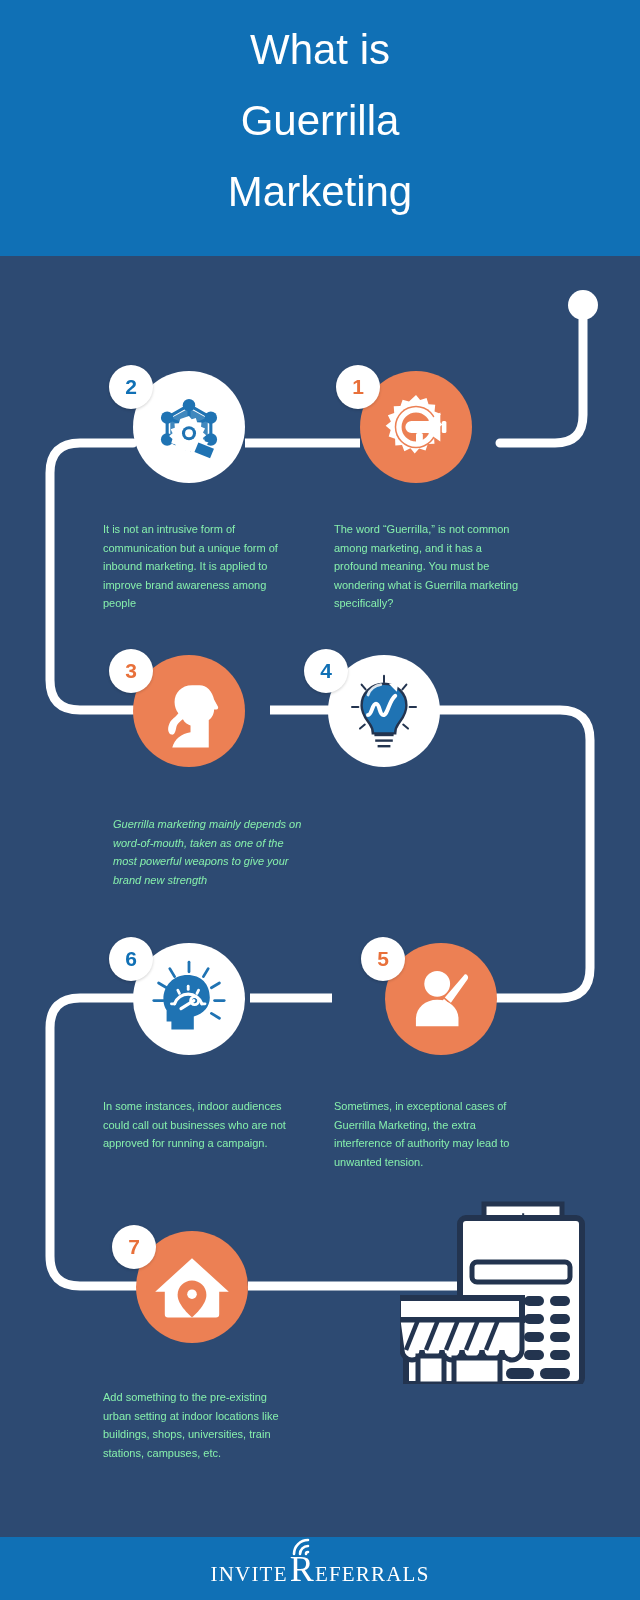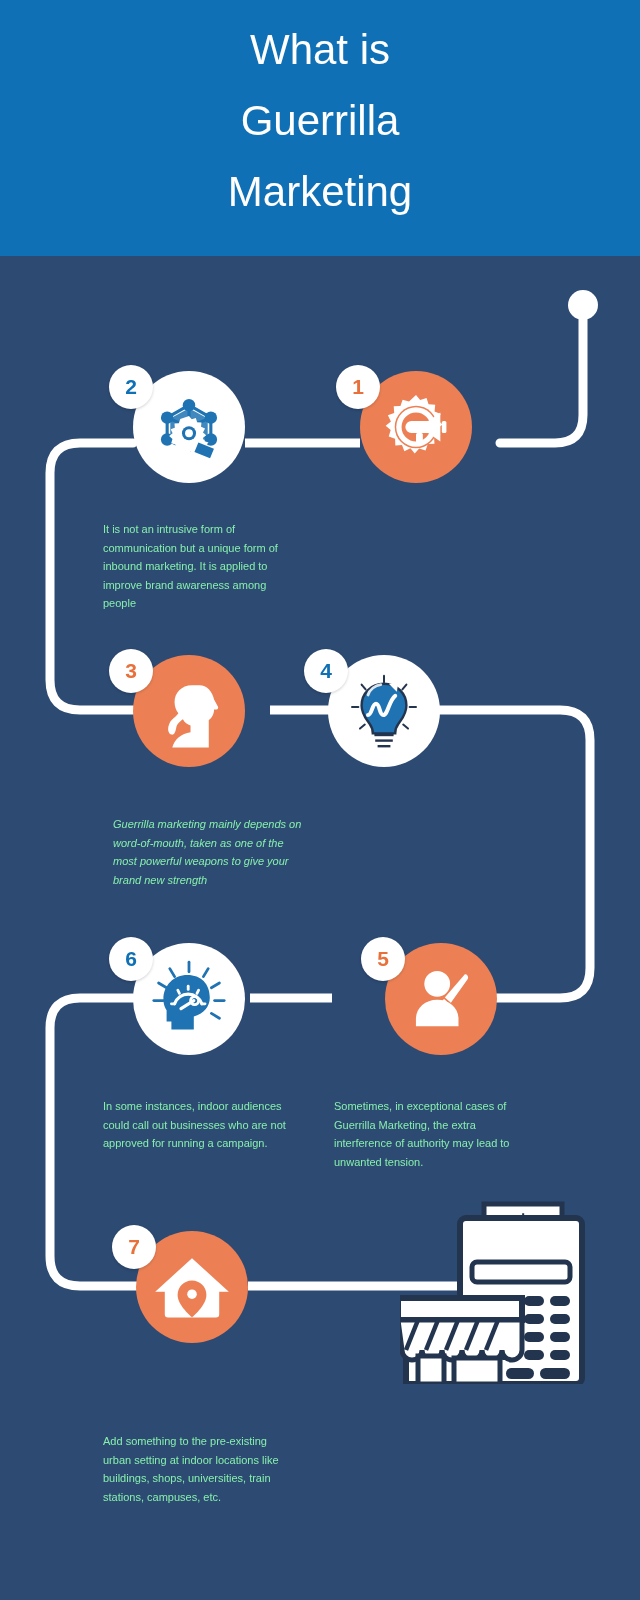--- a/index.html
+++ b/index.html
@@ -174,20 +174,21 @@
         </g>
         <circle cx="50" cy="50" r="28" fill="#ec8054"></circle>
         <path d="M50 24 a26 26 0 1 0 0 52 a26 26 0 1 0 0-52 M50 31 a19 19 0 1 1 0 38 a19 19 0 1 1 0-38" fill="#ffffff"></path>
         <path d="M44 42 h22 l16-11 v38 l-16-11 h-22 a8 8 0 0 1 0-16z" fill="#ffffff"></path>
         <rect x="84" y="42" width="6" height="16" rx="2" fill="#ffffff"></rect>
         <rect x="50" y="58" width="9" height="16" rx="2" fill="#ffffff"></rect>
       </svg>
     </div>
     <div class="badge orange">1</div>
   </div>
+  <div class="desc" style="left:334px; top:520px;">The word “Guerrilla,” is not common among marketing, and it has a profound meaning. You must be wondering what is Guerrilla marketing specifically?</div>
 
   <div class="node white" style="left:133px; top:371px;">
     <div class="node-icon">
       <svg width="78" height="78" viewBox="0 0 100 100">
         <g stroke="#1f73b3" stroke-width="4" fill="none">
           <path d="M50 22 L22 38 M50 22 L78 38 M22 38 L22 66 M78 38 L78 66 M22 66 L50 80 M78 66 L50 80 M50 22 L50 50 M22 38 L50 50 M78 38 L50 50 M22 66 L50 50 M78 66 L50 50 M50 80 L50 50"></path>
         </g>
         <g fill="#1f73b3">
           <polygon points="50,26 74,39 74,64 50,77 26,64 26,39" opacity="0.85"></polygon>
         </g>
@@ -295,21 +296,21 @@
   <div class="node orange" style="left:136px; top:1231px;">
     <div class="node-icon">
       <svg width="80" height="80" viewBox="0 0 100 100">
         <path d="M50 14 L96 56 L84 56 L84 84 a4 4 0 0 1 -4 4 L20 88 a4 4 0 0 1 -4-4 L16 56 L4 56 Z" fill="#ffffff"></path>
         <path d="M50 42 c-10 0 -18 8 -18 18 c0 13 18 28 18 28 c0 0 18-15 18-28 c0-10 -8-18 -18-18z" fill="#ec8054"></path>
         <circle cx="50" cy="59" r="6" fill="#ffffff"></circle>
       </svg>
     </div>
     <div class="badge orange">7</div>
   </div>
-  <div class="desc" style="left:103px; top:1388px;margin-top:44px;">Add something to the pre-existing urban setting at indoor locations like buildings, shops, universities, train stations, campuses, etc.</div>
+  <div class="desc" style="left:103px; top:1388px;">Add something to the pre-existing urban setting at indoor locations like buildings, shops, universities, train stations, campuses, etc.</div>
 
   <div id="shop-illustration">
     <svg width="224" height="184" viewBox="0 0 224 184">
 
       <rect x="84" y="4" width="78" height="48" fill="#ffffff" stroke="#23344f" stroke-width="5"></rect>
       <text x="123" y="42" text-anchor="middle" font-family="'Liberation Sans', sans-serif" font-size="38" font-weight="700" fill="#23344f">$</text>
 
       <rect x="60" y="18" width="122" height="166" rx="6" fill="#ffffff" stroke="#23344f" stroke-width="6"></rect>
       <rect x="72" y="62" width="98" height="20" rx="5" fill="#ffffff" stroke="#23344f" stroke-width="5"></rect>
       <g fill="#23344f">
@@ -346,14 +347,32 @@
           <line x1="78" y1="120" x2="66" y2="150"></line>
           <line x1="98" y1="120" x2="86" y2="150"></line>
         </g>
       </g>
 
       <rect x="18" y="156" width="26" height="28" fill="#ffffff" stroke="#23344f" stroke-width="5"></rect>
       <rect x="54" y="158" width="46" height="26" fill="#ffffff" stroke="#23344f" stroke-width="5"></rect>
     </svg>
   </div>
 
+  <div id="footer">
+    <div id="footer-logo">
+      <span class="logo-wrap">
+        <span class="logo-invite">Invite</span>
+        <span class="logo-bigr">
+          <svg class="logo-wifi" viewBox="0 0 34 22">
+            <g fill="none" stroke="#ffffff" stroke-width="2.6" stroke-linecap="round">
+              <path d="M6 20 A14 14 0 0 1 20 6"></path>
+              <path d="M12 20 A8 8 0 0 1 20 12"></path>
+              <path d="M18 20 A2 2 0 0 1 20 18"></path>
+            </g>
+          </svg>
+          <span>R</span>
+        </span>
+        <span class="logo-referrals">eferrals</span>
+      </span>
+    </div>
+  </div>
 
 </div>
 
 </body></html>

